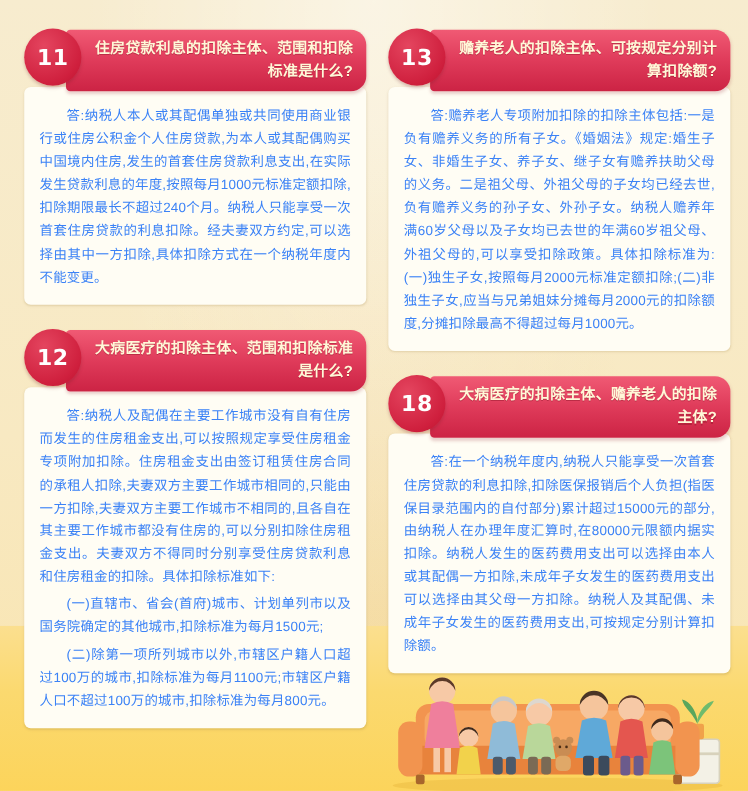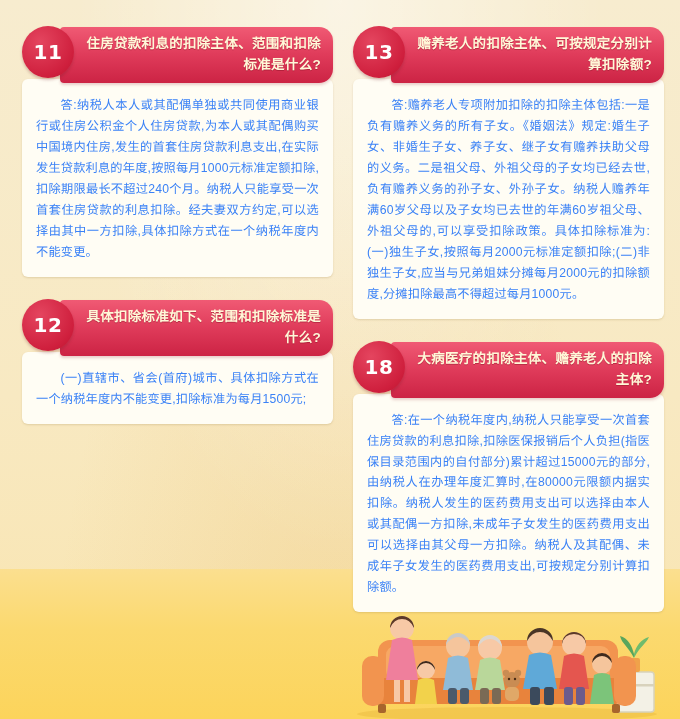--- a/index.html
+++ b/index.html
@@ -146,24 +146,26 @@
           <div class="title">住房贷款利息的扣除主体、范围和扣除标准是什么?</div>
         </div>
         <div class="body">
           <p>答:纳税人本人或其配偶单独或共同使用商业银行或住房公积金个人住房贷款,为本人或其配偶购买中国境内住房,发生的首套住房贷款利息支出,在实际发生贷款利息的年度,按照每月1000元标准定额扣除,扣除期限最长不超过240个月。纳税人只能享受一次首套住房贷款的利息扣除。经夫妻双方约定,可以选择由其中一方扣除,具体扣除方式在一个纳税年度内不能变更。</p>
         </div>
       </div>
 
       <div class="card">
         <div class="card-head">
           <div class="badge">12</div>
-          <div class="title">具体扣除标准如下、范围和扣除标准是什么?</div>
-        </div>
-        <div class="body">
-          <p>(一)直辖市、省会(首府)城市、具体扣除方式在一个纳税年度内不能变更,扣除标准为每月1500元;</p>
+          <div class="title">大病医疗的扣除主体、范围和扣除标准是什么?</div>
+        </div>
+        <div class="body">
+          <p>答:纳税人及配偶在主要工作城市没有自有住房而发生的住房租金支出,可以按照规定享受住房租金专项附加扣除。住房租金支出由签订租赁住房合同的承租人扣除,夫妻双方主要工作城市相同的,只能由一方扣除,夫妻双方主要工作城市不相同的,且各自在其主要工作城市都没有住房的,可以分别扣除住房租金支出。夫妻双方不得同时分别享受住房贷款利息和住房租金的扣除。具体扣除标准如下:</p>
+          <p>(一)直辖市、省会(首府)城市、计划单列市以及国务院确定的其他城市,扣除标准为每月1500元;</p>
+          <p>(二)除第一项所列城市以外,市辖区户籍人口超过100万的城市,扣除标准为每月1100元;市辖区户籍人口不超过100万的城市,扣除标准为每月800元。</p>
         </div>
       </div>
 
     </div>
 
     <div class="col">
 
       <div class="card">
         <div class="card-head">
           <div class="badge">13</div>

